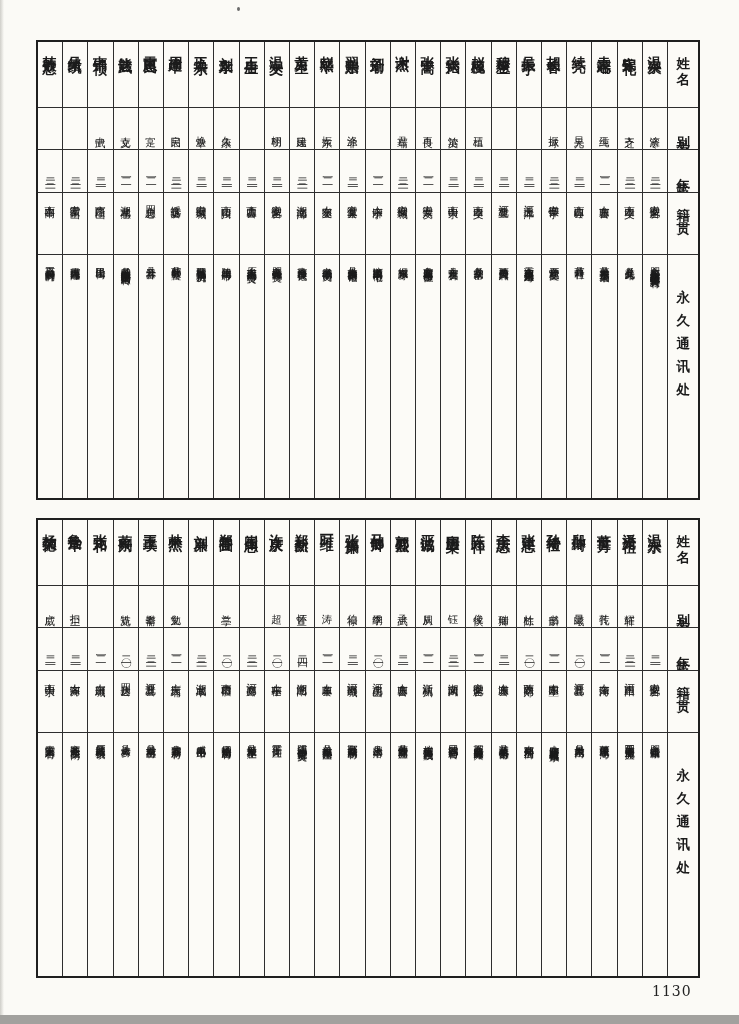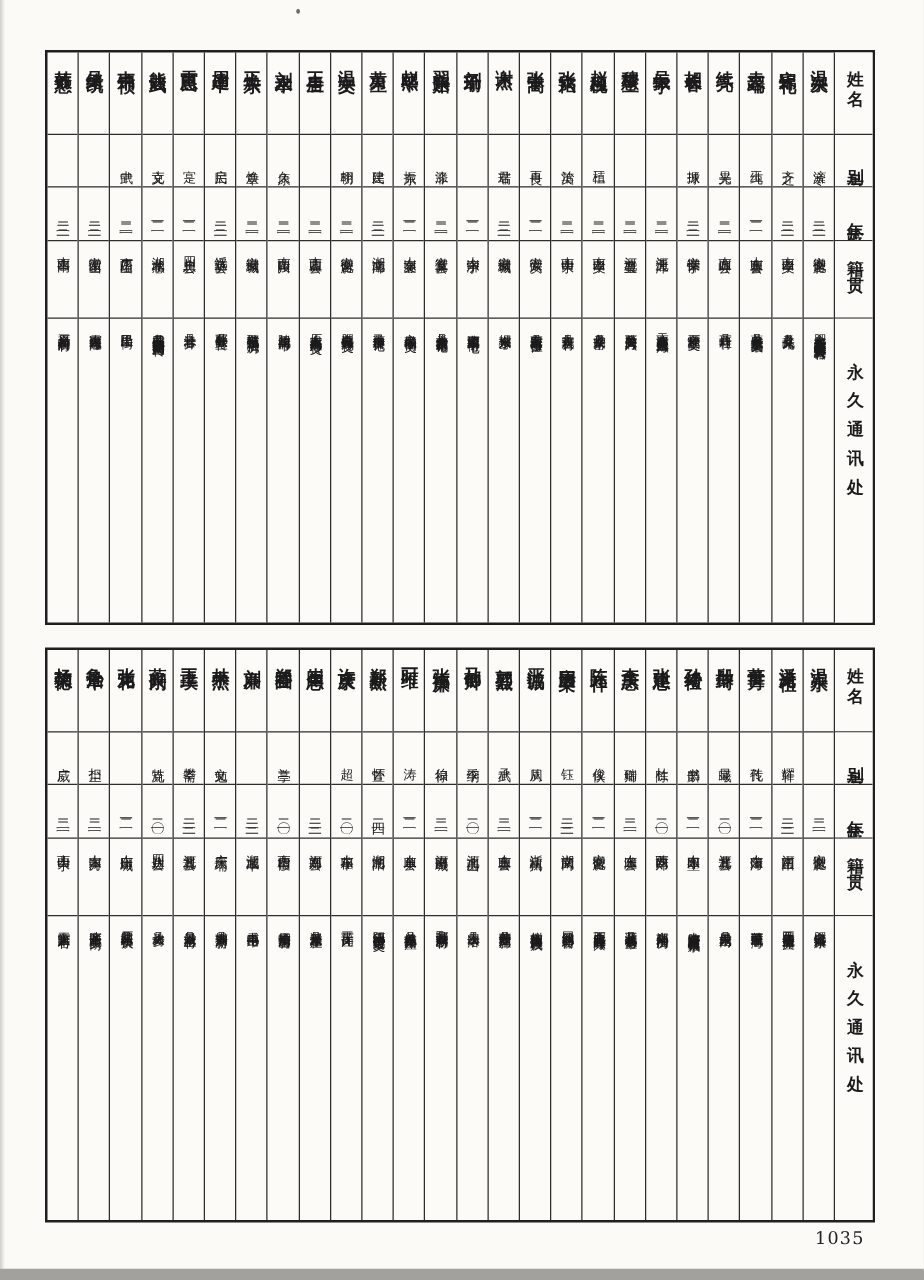--- a/index.html
+++ b/index.html
@@ -968,15 +968,15 @@
         </div>
         <div class="cell r-native">
           <span class="vt native-text">山西大宁</span>
         </div>
         <div class="cell r-addr">
           <span class="vt addr-text">大宁第三区木岩村</span>
         </div>
       </div>
     </div>
 
-  <div class="page-number">1035</div>
+  <div class="page-number">1130</div>
   <div class="scan-band-bottom"></div>
 </div>
 
 </body></html>

